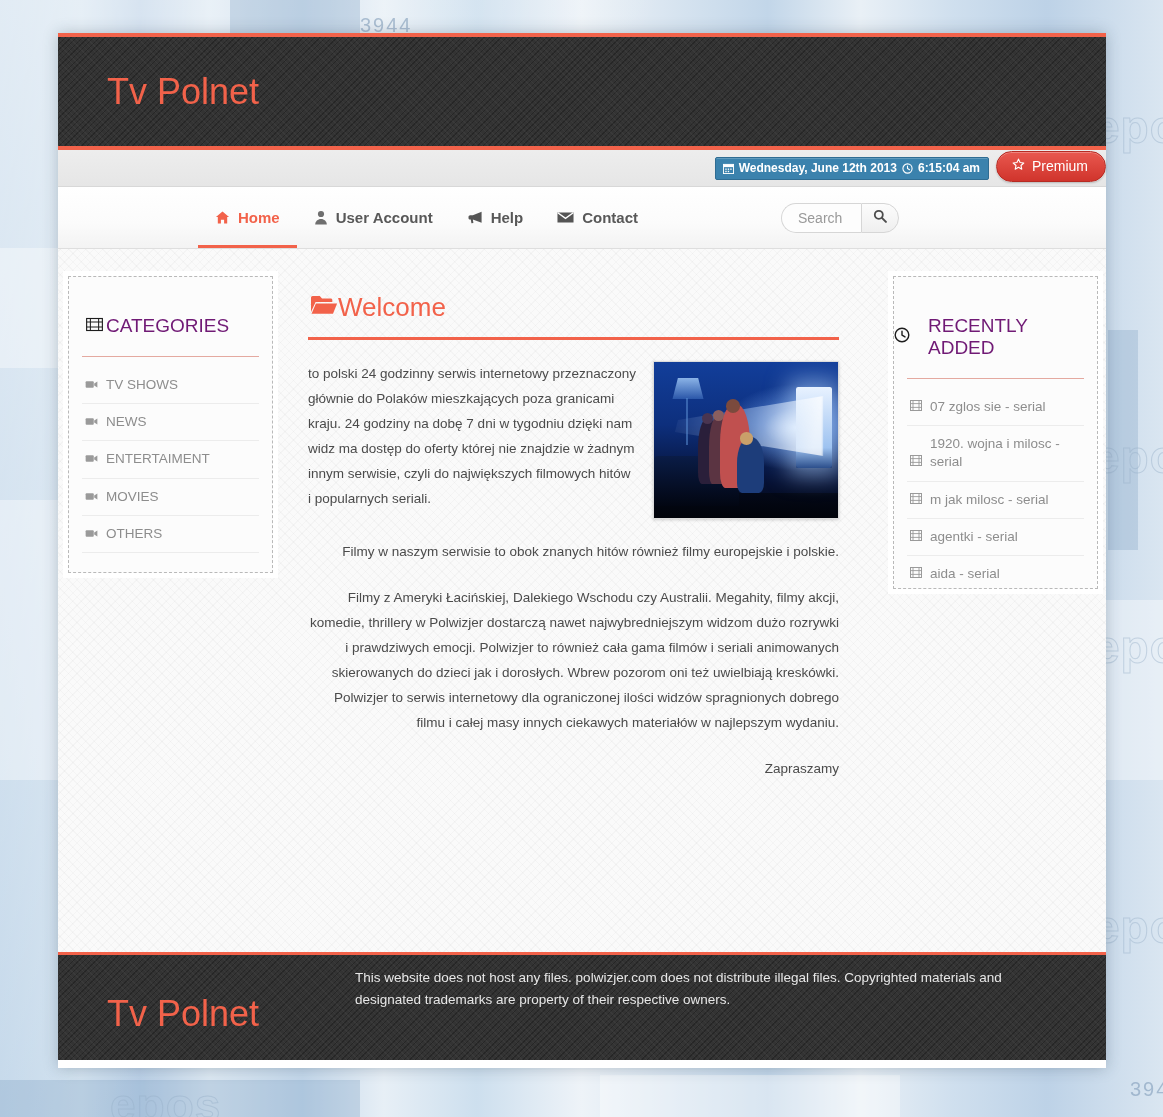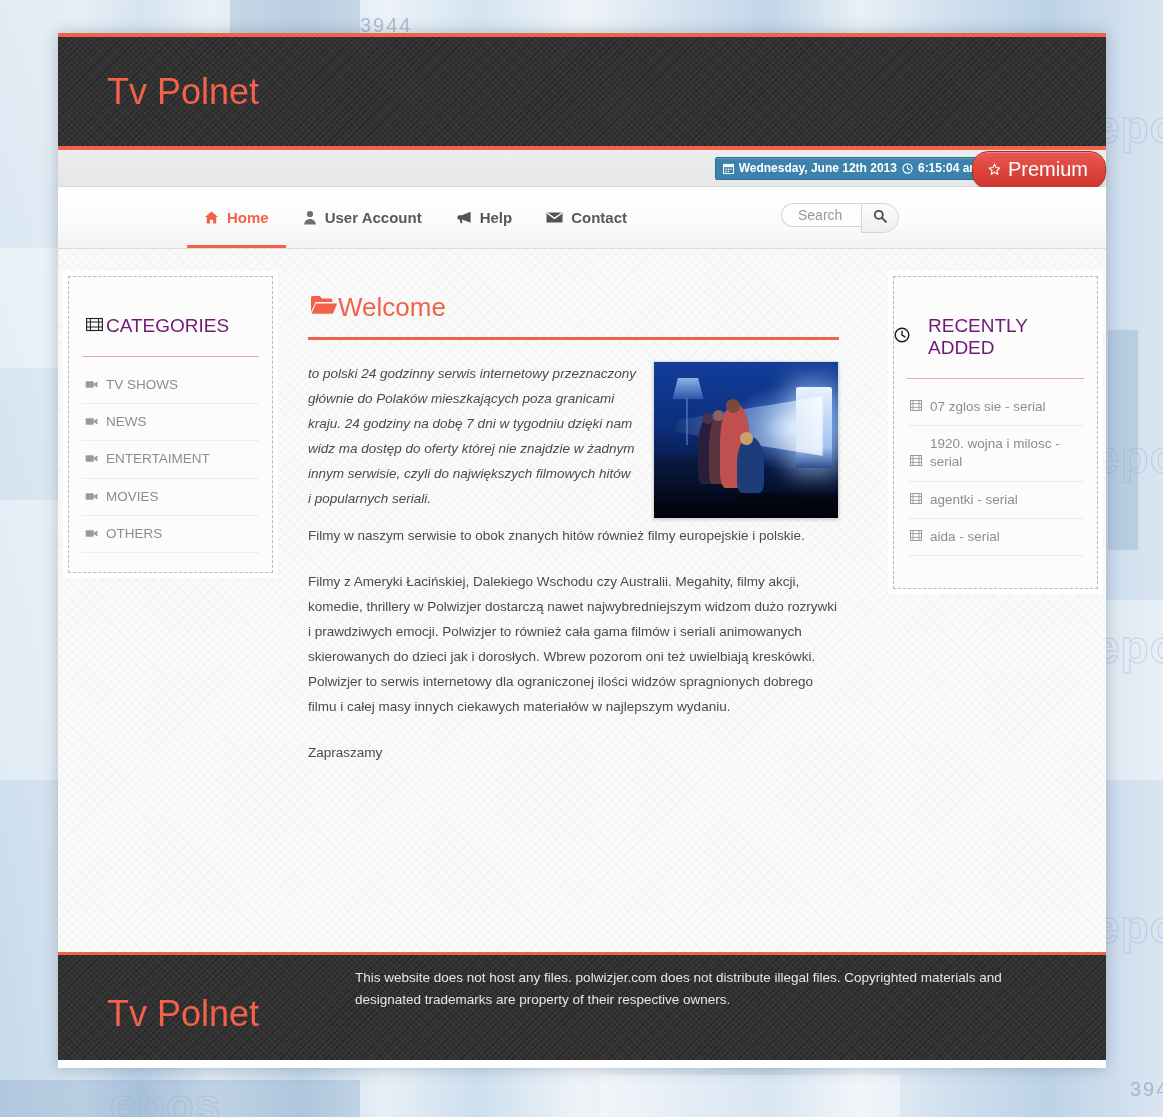--- a/index.html
+++ b/index.html
@@ -104,38 +104,39 @@
   .datebadge svg { display:block; }
 
   .premium {
     position: absolute;
     right: 0px;
     top: 1px;
     background: linear-gradient(to bottom, #e9584f 0%, #d0342c 100%);
     border: 1px solid #b72b23;
     border-radius: 16px;
     color: #ffffff;
-    font-size: 20px;
+    font-size: 14px;
     padding: 6px 17px 7px 15px;
     display: flex;
     align-items: center;
     gap: 7px;
     box-shadow: inset 0 1px 0 rgba(255,255,255,0.28), 0 1px 2px rgba(0,0,0,0.2);
     cursor: pointer;
     white-space: nowrap;
   }
 
   
   .navbar {
     height: 62px;
     background: linear-gradient(to bottom, #ffffff 0%, #fbfbfb 60%, #f3f3f3 100%);
     border-bottom: 1px solid #dedede;
     display: flex;
     align-items: stretch;
     position: relative;
+    padding-left: 11px;
   }
   .nav {
     display: flex;
     align-items: stretch;
     margin-left: 129px;
   }
   .nav .item {
     display: flex;
     align-items: center;
     gap: 8px;
@@ -158,21 +159,21 @@
 
   .searchwrap {
     position: absolute;
     left: 723px;
     top: 16px;
     display: flex;
     height: 30px;
   }
   .searchwrap input {
     width: 80px;
-    height: 24px;
+    height: 30px;
     border: 1px solid #d6d6d6;
     border-right: none;
     border-radius: 15px 0 0 15px;
     padding: 0 10px 0 16px;
     font-size: 14px;
     color: #8a8a8a;
     font-family: "Liberation Sans", sans-serif;
     background: #fdfdfd;
     outline: none;
   }
@@ -261,21 +262,20 @@
     display: flex;
     gap: 17px;
     margin-top: 21px;
   }
   .intro p {
     margin: 0;
     font-size: 13.5px;
     color: #4b4b4b;
     line-height: 25px;
     flex: 1;
-    font-style: italic;
   }
   .tvphoto {
     flex: none;
     width: 186px;
     height: 158px;
     border: 1px solid #dcdcdc;
     background: #0b0f2a;
     box-shadow: 0 1px 3px rgba(0,0,0,0.18);
     position: relative;
     overflow: hidden;
@@ -327,21 +327,21 @@
   .tvphoto .fig.a { left: 24%; top: 36%; width: 11%; height: 42%; background: #2a1f3a; }
   .tvphoto .fig.b { left: 30%; top: 34%; width: 11%; height: 44%; background: #5b3442; }
   .tvphoto .fig.c { left: 36%; top: 27%; width: 16%; height: 54%; background: #c0504f; }
   .tvphoto .fig.d { left: 45%; top: 48%; width: 15%; height: 36%; background: #1d3d7a; }
   .tvphoto .head { position: absolute; border-radius: 50%; }
   .tvphoto .head.a { left: 26%; top: 33%; width: 6%; height: 7%; background: #4a3550; }
   .tvphoto .head.b { left: 32%; top: 31%; width: 6%; height: 7%; background: #8a5f5f; }
   .tvphoto .head.c { left: 39%; top: 24%; width: 8%; height: 9%; background: #7b4a3d; }
   .tvphoto .head.d { left: 47%; top: 45%; width: 7%; height: 8%; background: #c9a06a; }
 
-  .body-copy { margin-top: 4px; }
+  .body-copy { margin-top: 20px; text-align: right; }
   .body-copy p {
     margin: 0 0 21px 0;
     font-size: 13.5px;
     color: #4b4b4b;
     line-height: 25px;
   }
 
   
   .footer {
     height: 108px;
@@ -566,20 +566,27 @@
                 <rect x="0.5" y="0.5" width="11" height="10" fill="none" stroke="#9a9a9a" stroke-width="1"></rect>
                 <path d="M3 0.8v9.4M9 0.8v9.4M0.7 3.6h10.6M0.7 7.4h10.6" stroke="#9a9a9a" stroke-width="0.9"></path>
               </svg></span>
           <span>1920. wojna i milosc - serial</span>
         </li>
         <li>
           <span><svg width="12" height="11" viewBox="0 0 12 11">
                 <rect x="0.5" y="0.5" width="11" height="10" fill="none" stroke="#9a9a9a" stroke-width="1"></rect>
                 <path d="M3 0.8v9.4M9 0.8v9.4M0.7 3.6h10.6M0.7 7.4h10.6" stroke="#9a9a9a" stroke-width="0.9"></path>
               </svg></span>
+          <span>m jak milosc - serial</span>
+        </li>
+        <li>
+          <span><svg width="12" height="11" viewBox="0 0 12 11">
+                <rect x="0.5" y="0.5" width="11" height="10" fill="none" stroke="#9a9a9a" stroke-width="1"></rect>
+                <path d="M3 0.8v9.4M9 0.8v9.4M0.7 3.6h10.6M0.7 7.4h10.6" stroke="#9a9a9a" stroke-width="0.9"></path>
+              </svg></span>
           <span>agentki - serial</span>
         </li>
         <li>
           <span><svg width="12" height="11" viewBox="0 0 12 11">
                 <rect x="0.5" y="0.5" width="11" height="10" fill="none" stroke="#9a9a9a" stroke-width="1"></rect>
                 <path d="M3 0.8v9.4M9 0.8v9.4M0.7 3.6h10.6M0.7 7.4h10.6" stroke="#9a9a9a" stroke-width="0.9"></path>
               </svg></span>
           <span>aida - serial</span>
         </li>
       </ul>

